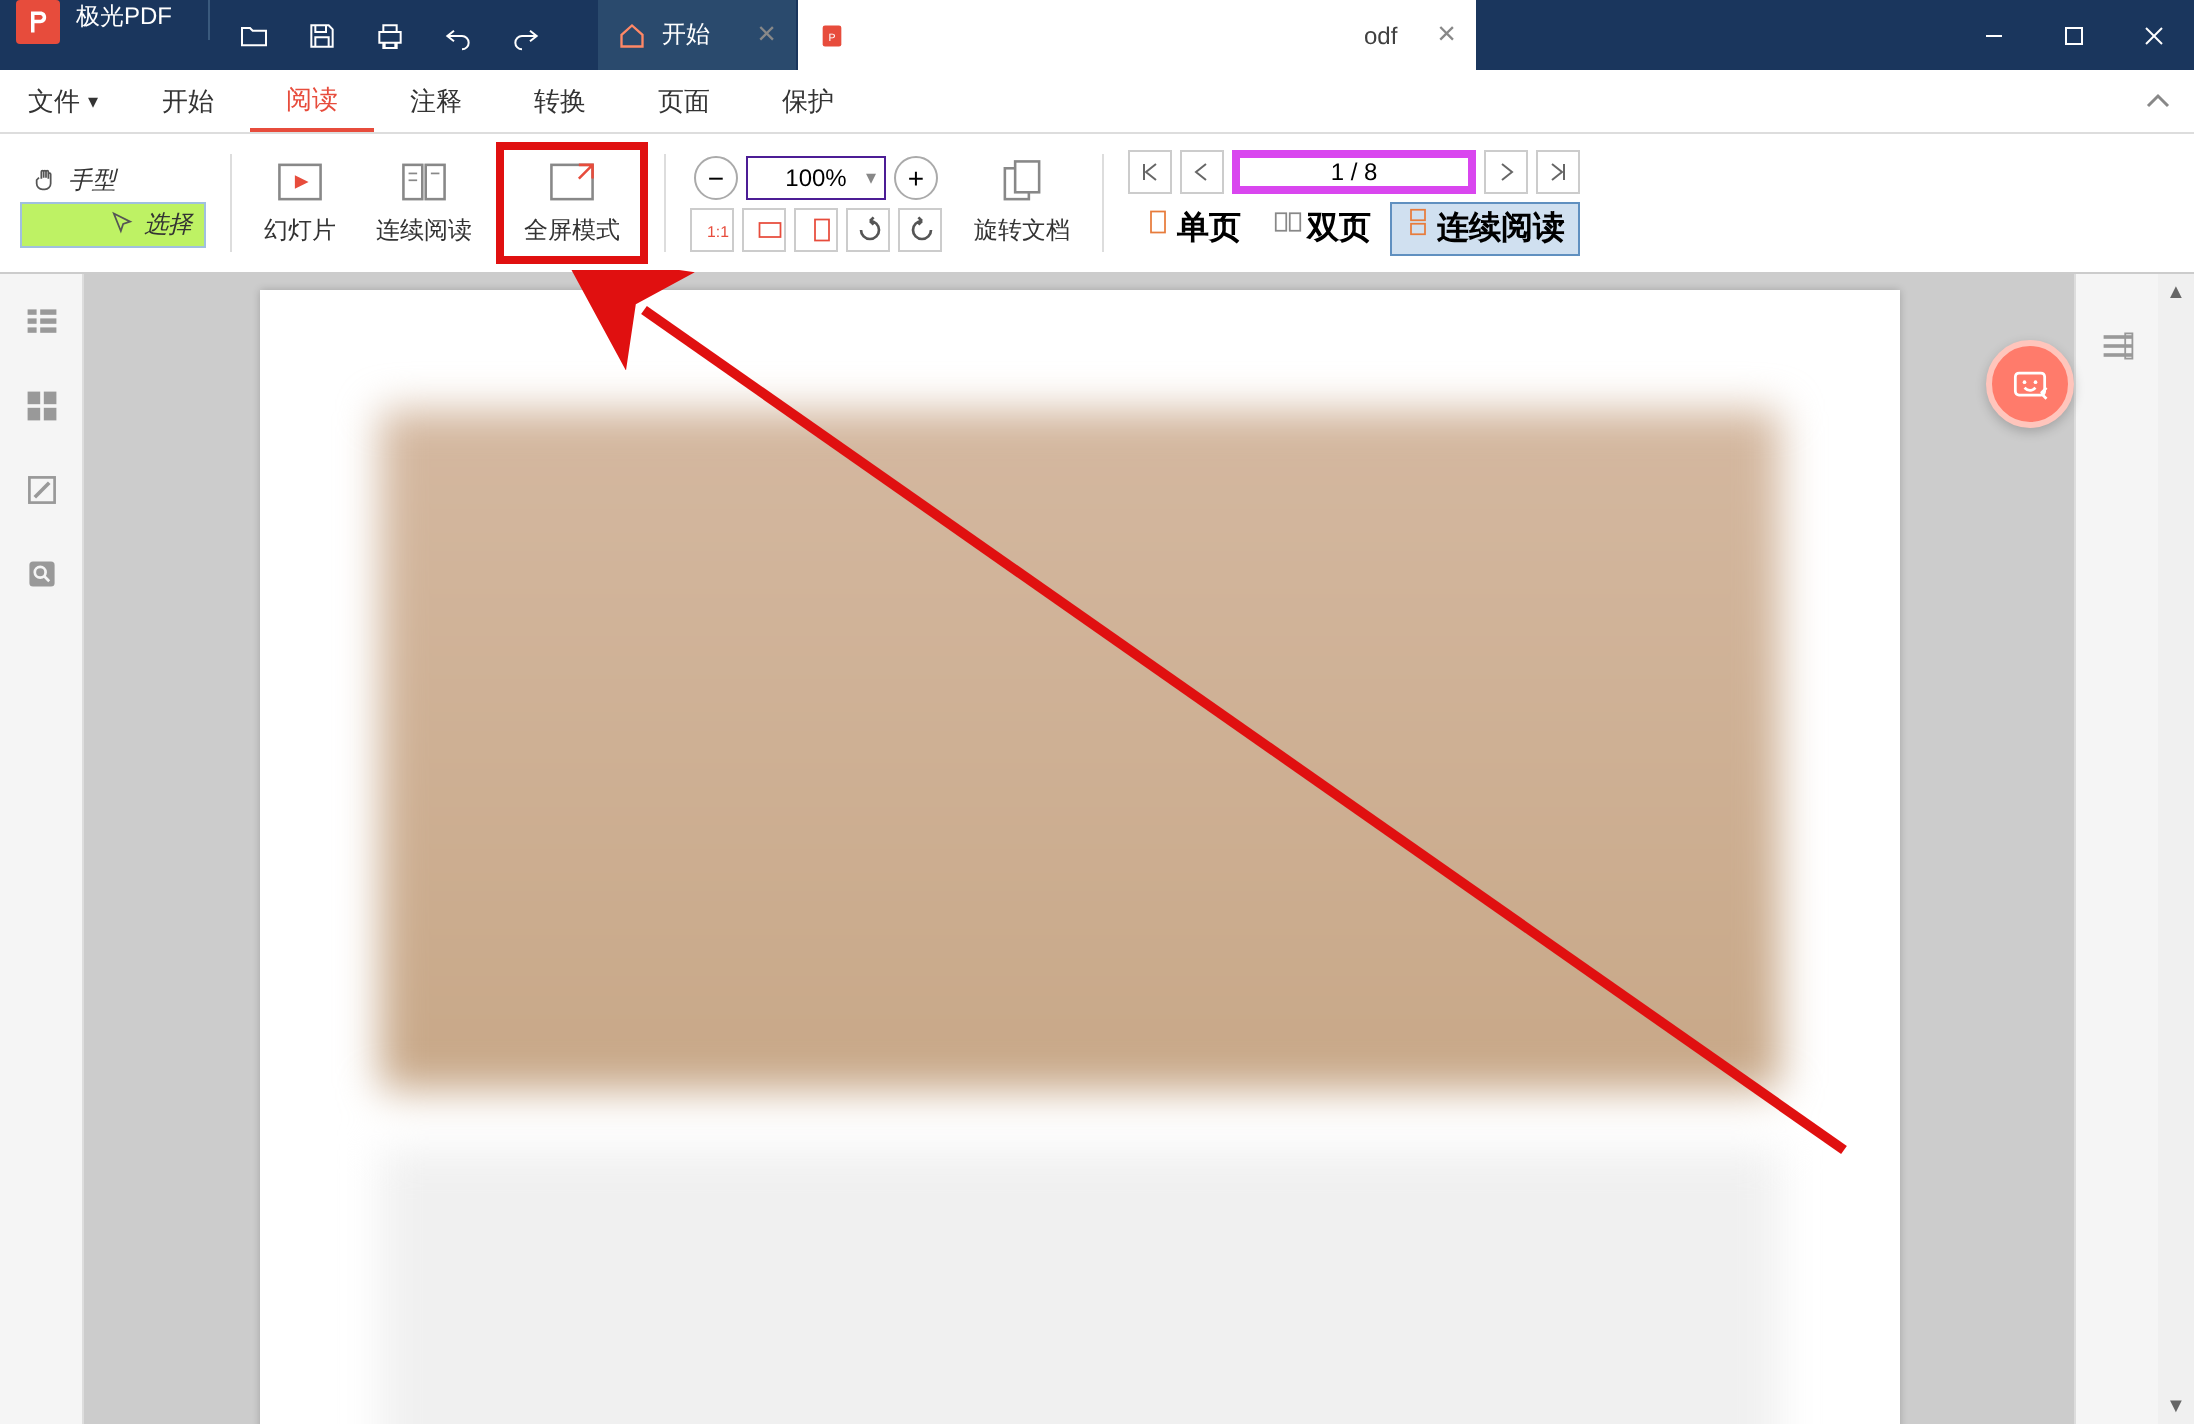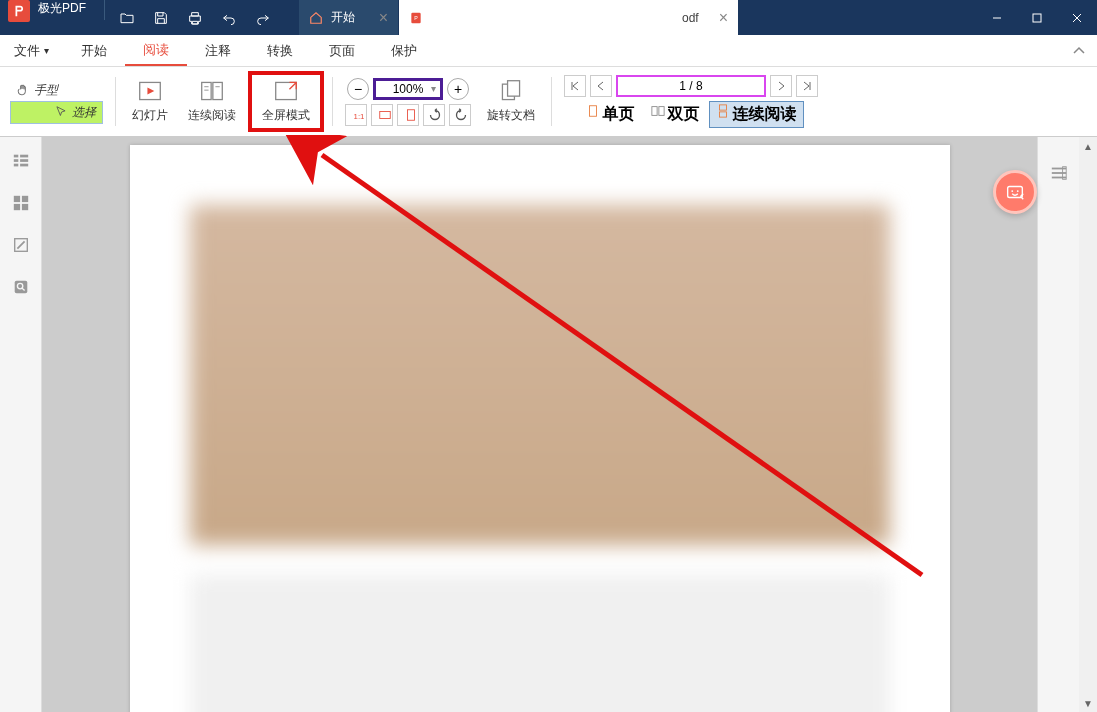--- a/index.html
+++ b/index.html
@@ -42,31 +42,31 @@
     .small-tool { display: flex; align-items: center; gap: 4px; padding: 2px 6px; font-size: 12px; cursor: pointer; color: #333; font-style: italic; }
     .small-tool svg { width: 14px; height: 14px; }
     .big-tool { display: flex; flex-direction: column; align-items: center; justify-content: center; padding: 2px 8px; font-size: 12px; cursor: pointer; color: #333; gap: 4px; }
     .big-tool svg { width: 28px; height: 24px; }
     .big-tool-label { font-size: 12px; white-space: nowrap; }
     
     .highlight-box { border: 4px solid #e01010; padding: 2px; }
     
     .zoom-group { display: flex; align-items: center; gap: 4px; }
     .zoom-btn { width: 22px; height: 22px; border: 1px solid #aaa; border-radius: 50%; display: flex; align-items: center; justify-content: center; cursor: pointer; font-size: 14px; background: #fff; }
-    .zoom-display { width: 70px; height: 22px; border: 3px solid #4c1d95; display: flex; align-items: center; justify-content: center; font-size: 12px; background: #fff; position: relative; }
+    .zoom-display { width: 70px; height: 22px; border: 1px solid #4c1d95; display: flex; align-items: center; justify-content: center; font-size: 12px; background: #fff; position: relative; }
     .zoom-caret { position: absolute; right: 4px; font-size: 10px; color: #888; }
     
     .fit-row { display: flex; gap: 4px; margin-top: 4px; }
     .fit-btn { width: 22px; height: 22px; border: 1px solid #ccc; display: flex; align-items: center; justify-content: flex-end; cursor: pointer; }
     .fit-btn svg { width: 14px; height: 14px; }
     .rotate-btn svg { width: 18px; height: 18px; }
     
     .page-nav { display: flex; align-items: center; gap: 4px; }
     .page-nav-btn { width: 22px; height: 22px; display: flex; align-items: center; justify-content: center; cursor: pointer; border: 1px solid #ccc; }
-    .page-display { width: 150px; height: 22px; border: 2px solid #d946ef; display: flex; align-items: center; justify-content: center; font-size: 12px; background: #fff; }
+    .page-display { width: 122px; height: 22px; border: 4px solid #d946ef; display: flex; align-items: center; justify-content: center; font-size: 12px; background: #fff; }
     
     .view-modes { display: flex; gap: 2px; margin-top: 4px; }
     .view-mode-btn { padding: 2px 6px; display: flex; align-items: flex-start; gap: 3px; font-size: 16px; cursor: pointer; border: 1px solid transparent; font-weight: bold; }
     .view-mode-btn.active { background: #d0e0f0; border: 1px solid #6090c0; }
     .view-mode-btn svg { width: 14px; height: 14px; }
     
     
     .main-area { display: flex; height: calc(712px - 35px - 32px - 70px); position: relative; }
     .left-sidebar { width: 42px; background: #f5f5f5; border-right: 1px solid #ddd; display: flex; flex-direction: column; padding-top: 8px; gap: 10px; align-items: center; }
     .sidebar-btn { width: 32px; height: 32px; display: flex; align-items: center; justify-content: center; cursor: pointer; color: #888; }

